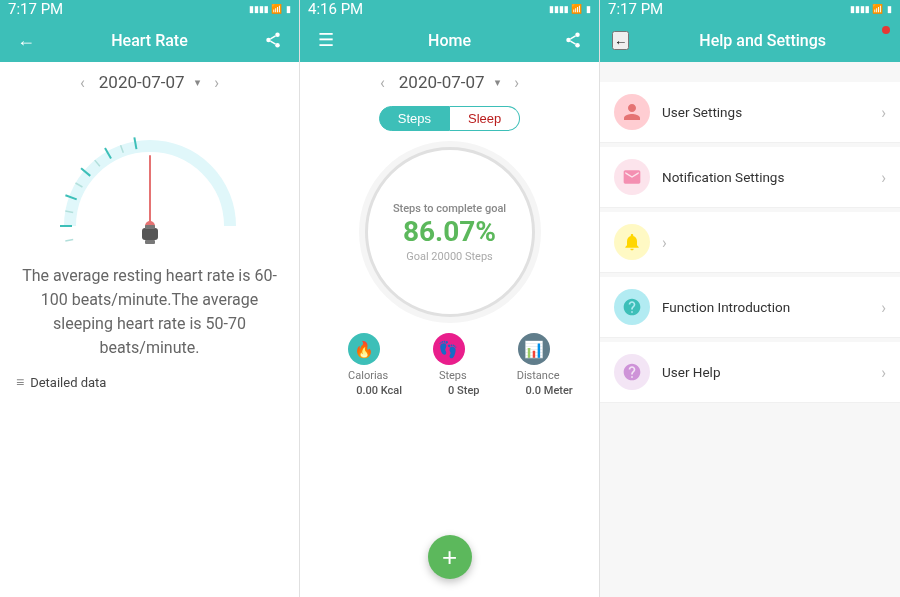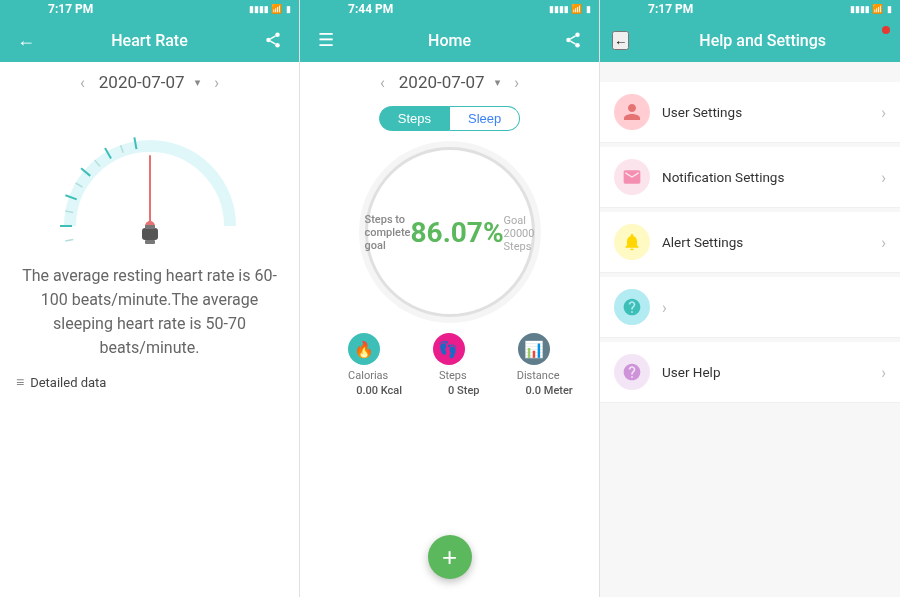--- a/index.html
+++ b/index.html
@@ -27,21 +27,21 @@
     .status-bar {
       background: #3dbfb8;
       color: #fff;
       font-size: 10px;
       display: flex;
       align-items: center;
       justify-content: space-between;
       padding: 2px 8px;
       height: 18px;
     }
-    .status-bar .time { font-weight: 700; font-size: 12px; margin-left: 40px; }
+    .status-bar .time { font-weight: 400; font-size: 15px; }
     .status-icons { display: flex; align-items: center; gap: 3px; font-size: 9px; }
 
     
     .top-bar {
       background: #3dbfb8;
       color: #fff;
       height: 44px;
       display: flex;
       align-items: center;
       padding: 0 12px;
@@ -119,42 +119,42 @@
       justify-content: center;
       gap: 0;
       padding: 10px 0 8px;
     }
     .tab-btn {
       padding: 4px 18px;
       font-size: 13px;
       border: 1.5px solid #3dbfb8;
       cursor: pointer;
       background: #fff;
-      color: #3b82f6;
+      color: #b91c1c;
     }
     .tab-btn.active {
       background: #3dbfb8;
       color: #fff;
     }
     .tab-btn:first-child { border-radius: 20px 0 0 20px; }
     .tab-btn:last-child  { border-radius: 0 20px 20px 0; border-left: none; }
 
     .goal-circle-container {
       display: flex;
       justify-content: center;
       align-items: center;
       padding: 8px 0 0;
     }
     .goal-circle {
       width: 170px;
       height: 170px;
       border-radius: 50%;
       border: 3px solid #e0e0e0;
       display: flex;
-      flex-direction: row;
+      flex-direction: column;
       align-items: center;
       justify-content: center;
       background: #fff;
       box-shadow: 0 0 0 6px #f5f5f5;
     }
     .goal-label { font-size: 11px; color: #888; font-weight: 500; }
     .goal-percent { font-size: 28px; color: #5cb85c; font-weight: 700; }
     .goal-steps { font-size: 11px; color: #aaa; margin-top: 2px; }
 
     .stats-row {
@@ -337,21 +337,21 @@
 
   <div class="detailed-data">
     <span class="list-icon">≡</span>
     <span>Detailed data</span>
   </div>
 </div>
 
 <div class="panel panel-home">
 
   <div class="status-bar">
-    <span class="time">7:44 PM</span>
+    <span class="time">4:16 PM</span>
     <div class="status-icons">
       <span>▮▮▮▮</span>
       <span>📶</span>
       <span>▮</span>
     </div>
   </div>
 
   <div class="top-bar">
     <button class="icon-btn">☰</button>
     <span class="title">Home</span>
@@ -445,30 +445,30 @@
       <span class="settings-item-label">Notification Settings</span>
       <span class="settings-chevron">›</span>
     </div>
 
     <div class="settings-item">
       <div class="settings-item-icon" style="background:#fff9c4">
         <svg width="20" height="20" viewBox="0 0 24 24" fill="#ffd600">
             <path d="M12 22c1.1 0 2-.9 2-2h-4c0 1.1.9 2 2 2zm6-6v-5c0-3.07-1.63-5.64-4.5-6.32V4c0-.83-.67-1.5-1.5-1.5s-1.5.67-1.5 1.5v.68C7.64 5.36 6 7.92 6 11v5l-2 2v1h16v-1l-2-2z"></path>
           </svg>
       </div>
-      <span class="settings-item-label">Alert Settings</span>
       <span class="settings-chevron">›</span>
     </div>
 
     <div class="settings-item">
       <div class="settings-item-icon" style="background:#b2ebf2">
         <svg width="20" height="20" viewBox="0 0 24 24" fill="#3dbfb8">
             <path d="M12 2C6.48 2 2 6.48 2 12s4.48 10 10 10 10-4.48 10-10S17.52 2 12 2zm1 17h-2v-2h2v2zm2.07-7.75l-.9.92C13.45 12.9 13 13.5 13 15h-2v-.5c0-1.1.45-2.1 1.17-2.83l1.24-1.26c.37-.36.59-.86.59-1.41 0-1.1-.9-2-2-2s-2 .9-2 2H8c0-2.21 1.79-4 4-4s4 1.79 4 4c0 .88-.36 1.68-.93 2.25z"></path>
           </svg>
       </div>
+      <span class="settings-item-label">Function Introduction</span>
       <span class="settings-chevron">›</span>
     </div>
 
     <div class="settings-item">
       <div class="settings-item-icon" style="background:#f3e5f5">
         <svg width="20" height="20" viewBox="0 0 24 24" fill="#ce93d8">
             <path d="M12 2C6.48 2 2 6.48 2 12s4.48 10 10 10 10-4.48 10-10S17.52 2 12 2zm1 17h-2v-2h2v2zm2.07-7.75l-.9.92C13.45 12.9 13 13.5 13 15h-2v-.5c0-1.1.45-2.1 1.17-2.83l1.24-1.26c.37-.36.59-.86.59-1.41 0-1.1-.9-2-2-2s-2 .9-2 2H8c0-2.21 1.79-4 4-4s4 1.79 4 4c0 .88-.36 1.68-.93 2.25z"></path>
           </svg>
       </div>
       <span class="settings-item-label">User Help</span>

